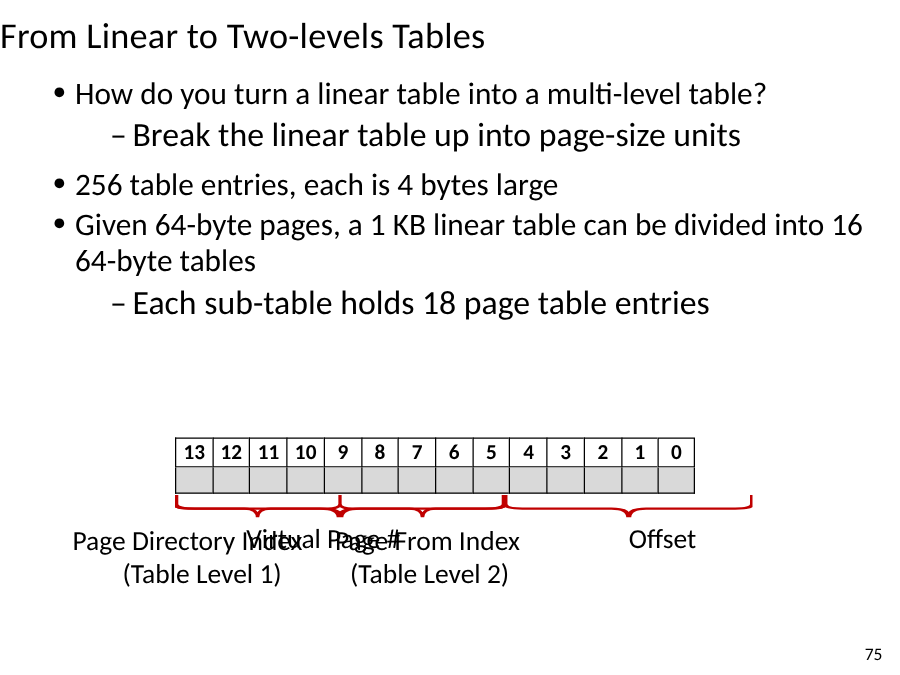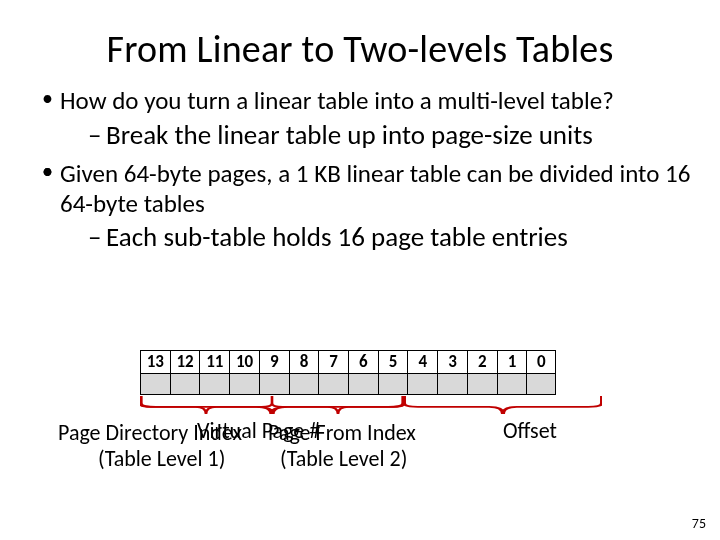--- a/index.html
+++ b/index.html
@@ -12,24 +12,24 @@
     color: #000;
     overflow: hidden;
   }
   .slide {
     position: relative;
     width: 720px;
     height: 540px;
     box-sizing: border-box;
   }
   .title {
-    text-align: center;
-    font-size: 38px;
+    text-align: left;
+    font-size: 29px;
     font-weight: 400;
-    padding-top: 26px;
+    padding-top: 10px;
     letter-spacing: 0.2px;
   }
   ul.top {
     margin: 14px 0 0 0;
     padding: 0 28px 0 42px;
     list-style: none;
   }
   ul.top > li {
     position: relative;
     font-size: 25px;
@@ -129,25 +129,26 @@
   <div class="title">From Linear to Two-levels Tables</div>
 
   <ul class="top">
     <li>
       <span>How do you turn a linear table into a multi-level table?</span>
       <ul class="sub">
         <li>Break the linear table up into page-size units</li>
       </ul>
     </li>
     <li>
+      <span>256 table entries, each is 4 bytes large</span>
     </li>
     <li>
       <span>Given 64-byte pages, a 1 KB linear table can be divided into 16 64-byte tables</span>
       <ul class="sub">
-        <li>Each sub-table holds 16 page table entries</li>
+        <li>Each sub-table holds 18 page table entries</li>
       </ul>
     </li>
   </ul>
 
   <div class="bits-wrap">
     <div class="bits" id="bits-row">
         <div class="bit">
           <div class="num">13</div>
           <div class="fill"></div>
         </div>

